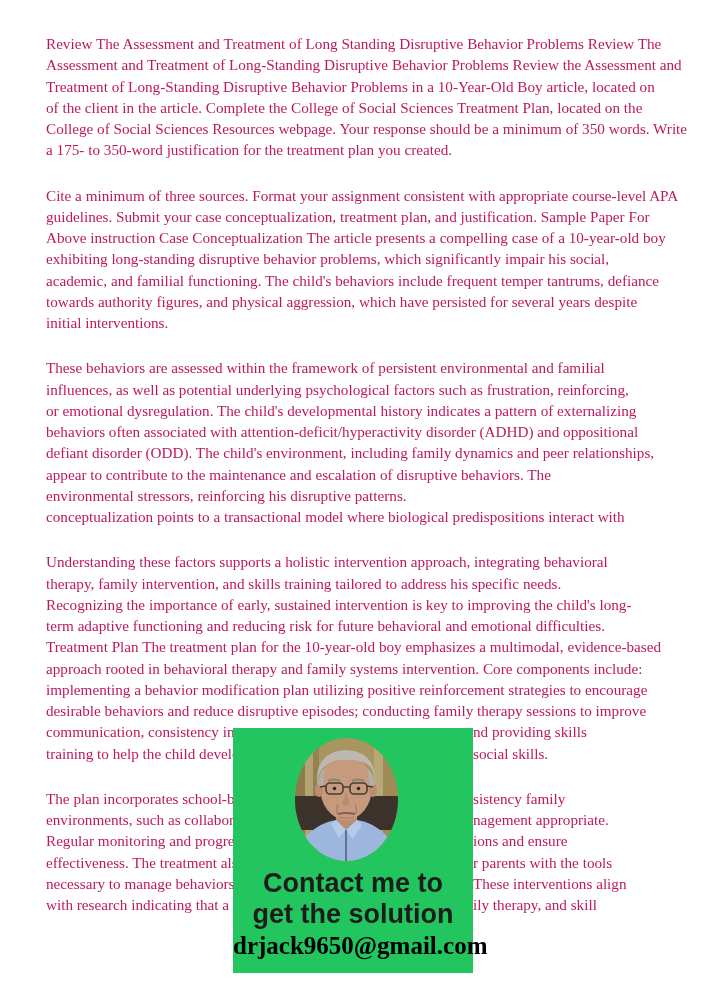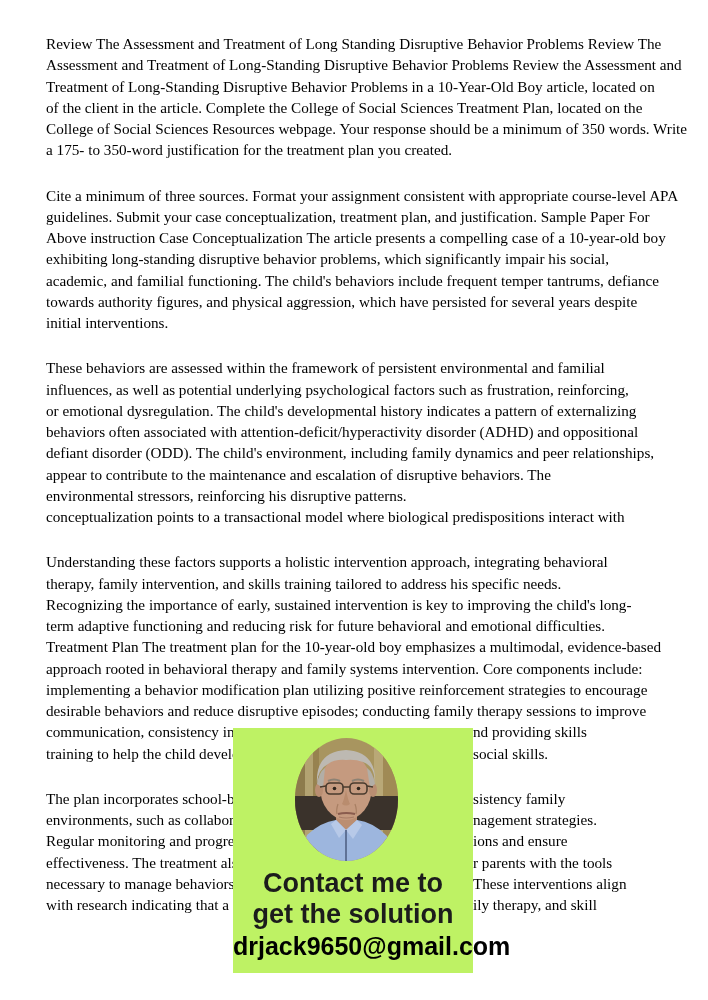--- a/index.html
+++ b/index.html
@@ -9,21 +9,21 @@
     background: #ffffff;
     position: relative;
     overflow: hidden;
     font-family: "Liberation Serif", serif;
   }
   #text-body {
     position: absolute;
     left: 46px;
     top: 33px;
     width: 616px;
-    color: #000000;
+    color: #be185d;
     font-size: 15.2px;
     line-height: 21.25px;
   }
   .para { margin: 0 0 24px 0; }
   .line { white-space: nowrap; position: relative; height: 21.25px; }
   .line .frag-right {
     position: absolute;
     left: 427px;
     top: 0;
     white-space: nowrap;
@@ -54,21 +54,21 @@
     font-size: 27px;
     line-height: 31px;
     color: #1c1c1c;
     letter-spacing: 0px;
   }
   #card-email {
     position: absolute;
     left: 0;
     top: 204px;
     width: 100%;
-    font-family: Liberation Sans, sans-serif;
+    font-family: Liberation Serif, serif;
     font-weight: bold;
     font-size: 25px;
     color: #000000;
   }
 </style>
 </head>
 <body>
 
 <div id="text-body">
     <div class="para">
@@ -105,29 +105,29 @@
       <div class="line">term adaptive functioning and reducing risk for future behavioral and emotional difficulties.</div>
       <div class="line">Treatment Plan The treatment plan for the 10-year-old boy emphasizes a multimodal, evidence-based</div>
       <div class="line">approach rooted in behavioral therapy and family systems intervention. Core components include:</div>
       <div class="line">implementing a behavior modification plan utilizing positive reinforcement strategies to encourage</div>
       <div class="line">desirable behaviors and reduce disruptive episodes; conducting family therapy sessions to improve</div>
       <div class="line"><span>communication, consistency in</span><span class="frag-right">nd providing skills</span></div>
       <div class="line"><span>training to help the child develo</span><span class="frag-right">social skills.</span></div>
     </div>
     <div class="para">
       <div class="line"><span>The plan incorporates school-ba</span><span class="frag-right">sistency family</span></div>
-      <div class="line"><span>environments, such as collabora</span><span class="frag-right">nagement strategies.</span></div>
+      <div class="line"><span>environments, such as collabora</span><span class="frag-right">nagement appropriate.</span></div>
       <div class="line"><span>Regular monitoring and progres</span><span class="frag-right">ions and ensure</span></div>
       <div class="line"><span>effectiveness. The treatment als</span><span class="frag-right">r parents with the tools</span></div>
       <div class="line"><span>necessary to manage behaviors</span><span class="frag-right">These interventions align</span></div>
       <div class="line"><span>with research indicating that a c</span><span class="frag-right">ily therapy, and skill</span></div>
     </div>
   </div>
 
-<div id="overlay-card" style="background: #bef264;">
+<div id="overlay-card" style="background: #22c55e;">
   <div id="portrait-wrap">
     <svg width="103" height="123" viewBox="0 0 103 123" xmlns="http://www.w3.org/2000/svg">
       <defs>
         <clipPath id="ovalClip">
             <ellipse cx="51.5" cy="61.5" rx="51.5" ry="61.5"></ellipse>
           </clipPath>
       </defs>
       <g clip-path="url(#ovalClip)">
 
         <rect x="0" y="0" width="103" height="123" fill="#a8955f"></rect>

